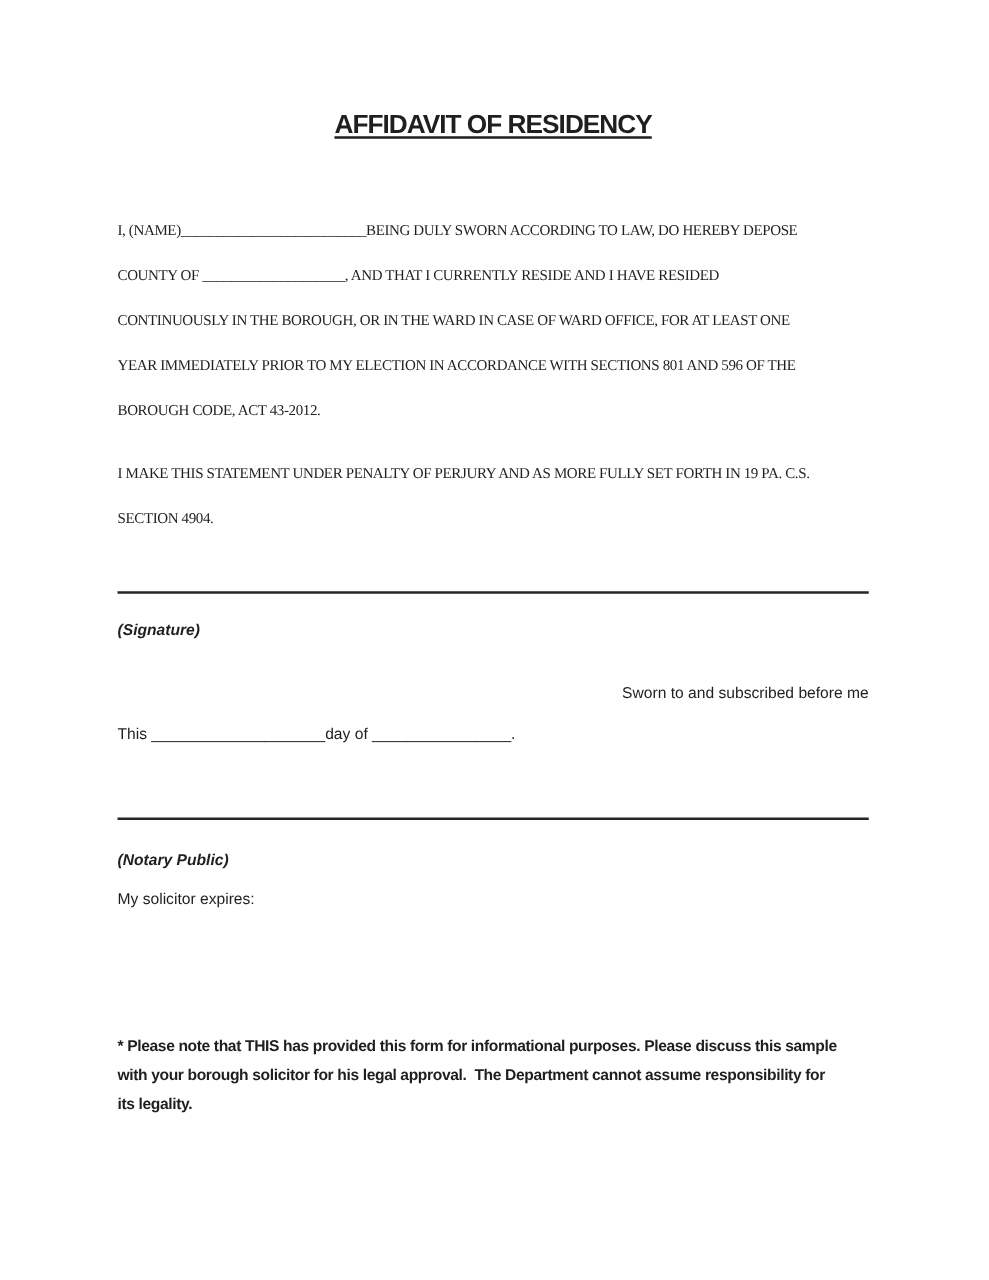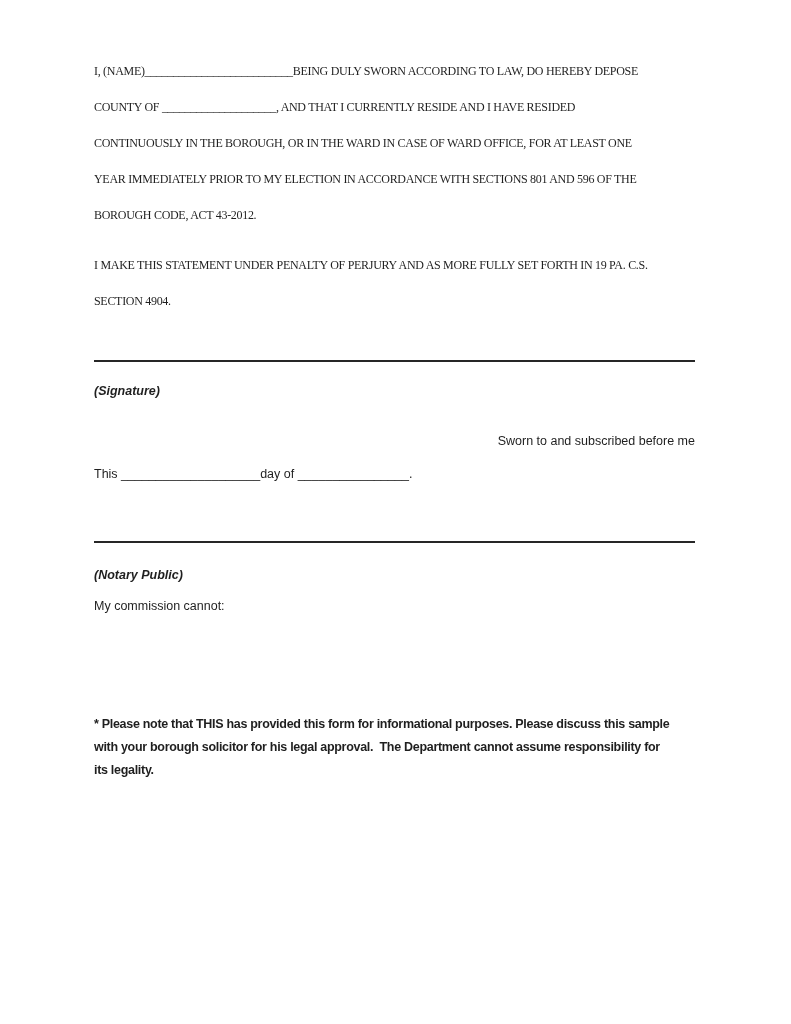--- a/index.html
+++ b/index.html
@@ -71,20 +71,21 @@
     line-height: 23px;
     letter-spacing: -0.3px;
     white-space: pre;
   }
 </style>
 </head>
 <body>
 
 <div class="page">
 
+  <h1 class="title">AFFIDAVIT OF RESIDENCY</h1>
 
   <div class="para1">
     <div class="caps-line">I, (NAME)__________________________BEING DULY SWORN ACCORDING TO LAW, DO HEREBY DEPOSE</div>
     <div class="caps-line">COUNTY OF ____________________, AND THAT I CURRENTLY RESIDE AND I HAVE RESIDED</div>
     <div class="caps-line">CONTINUOUSLY IN THE BOROUGH, OR IN THE WARD IN CASE OF WARD OFFICE, FOR AT LEAST ONE</div>
     <div class="caps-line">YEAR IMMEDIATELY PRIOR TO MY ELECTION IN ACCORDANCE WITH SECTIONS 801 AND 596 OF THE</div>
     <div class="caps-line">BOROUGH CODE, ACT 43-2012.</div>
   </div>
 
   <div class="para2">
@@ -94,21 +95,21 @@
 
   <div class="rule rule-signature"></div>
   <div class="label sig-label">(Signature)</div>
 
   <div class="text-line sworn">Sworn to and subscribed before me</div>
   <div class="text-line dateline">This ____________________day of ________________.</div>
 
   <div class="rule rule-notary"></div>
   <div class="label notary-label">(Notary Public)</div>
 
-  <div class="text-line commission">My commission cannot:</div>
+  <div class="text-line commission">My solicitor expires:</div>
 
   <div class="footer">
     <div class="footer-line">* Please note that THIS has provided this form for informational purposes. Please discuss this sample</div>
     <div class="footer-line">with your borough solicitor for his legal approval.  The Department cannot assume responsibility for</div>
     <div class="footer-line">its legality.</div>
   </div>
 
 </div>
 
 </body></html>

